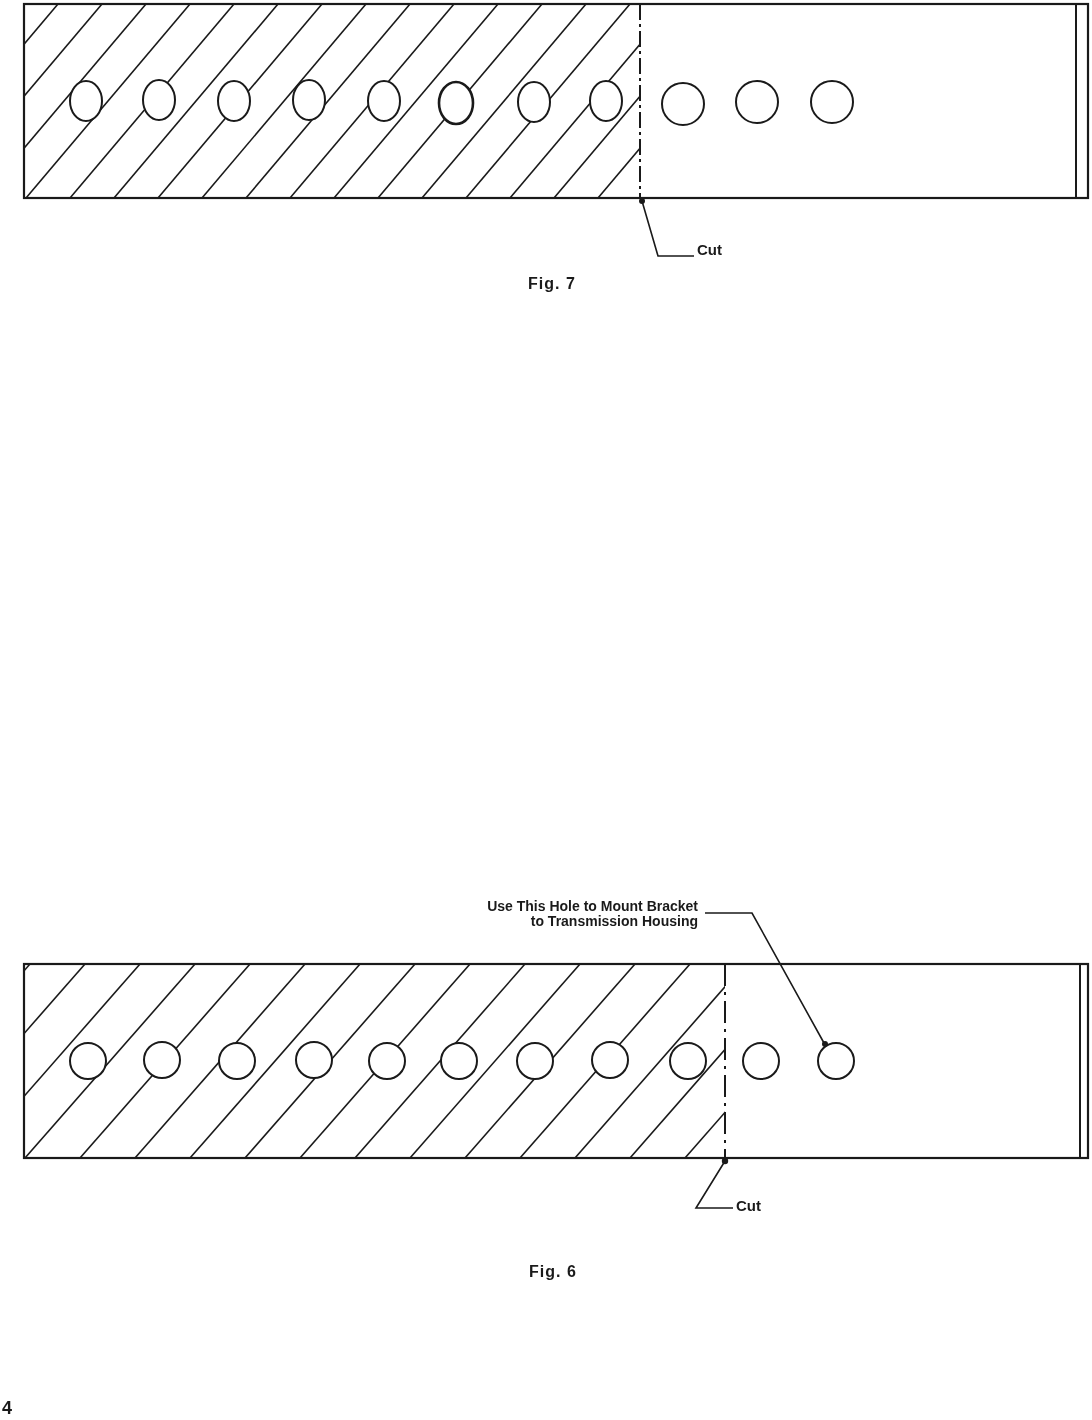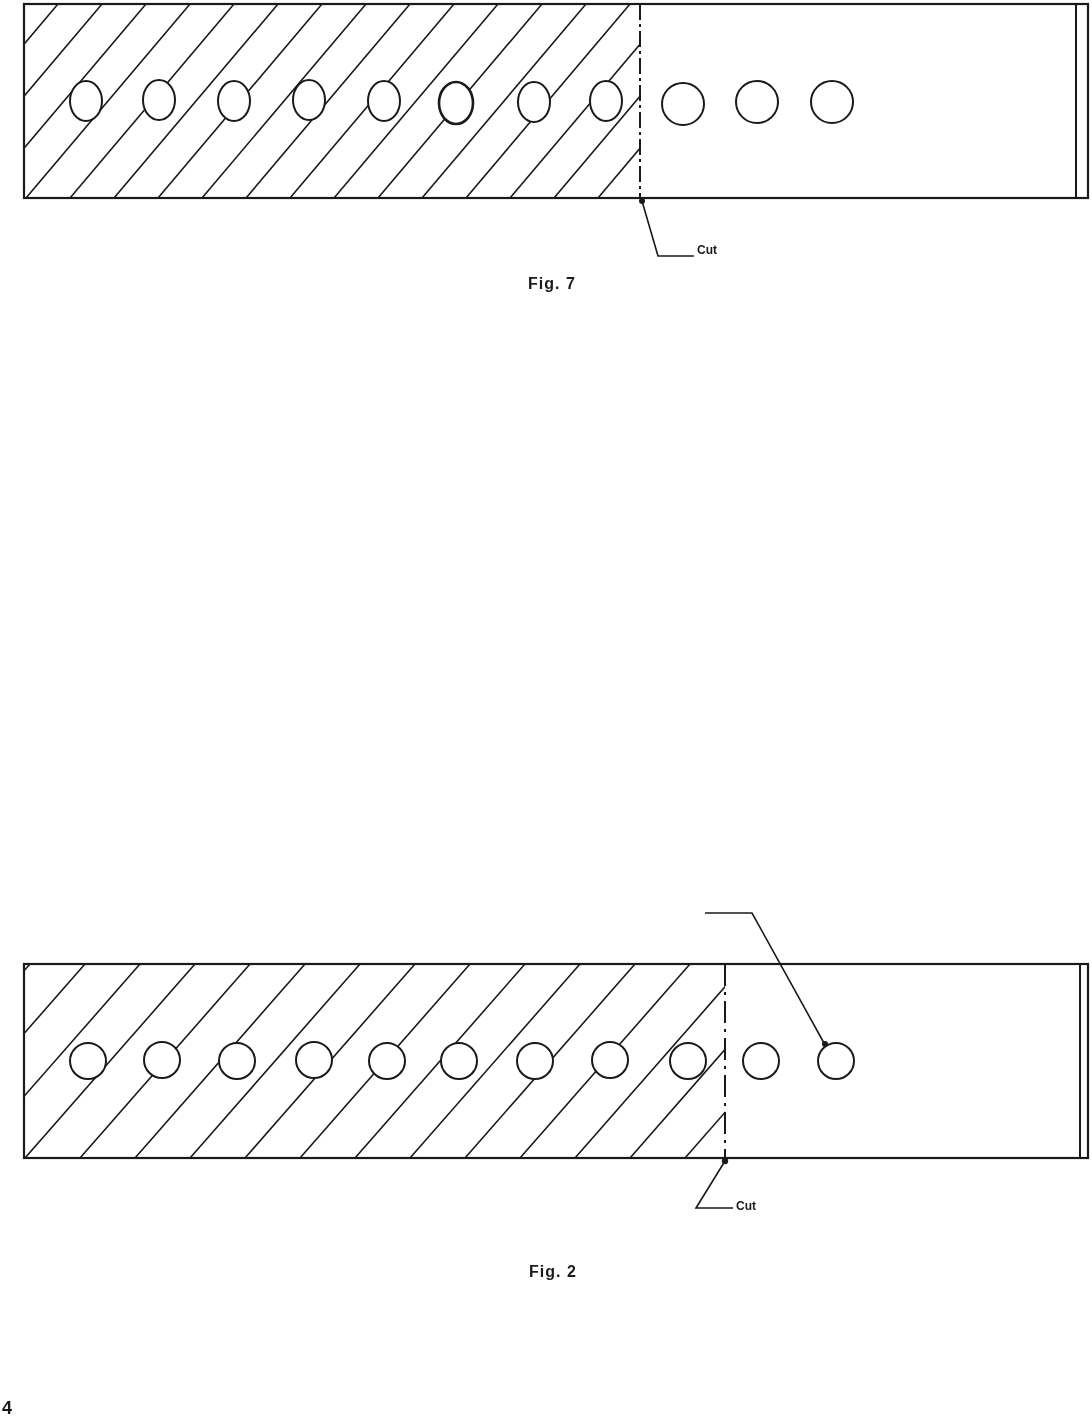--- a/index.html
+++ b/index.html
@@ -1,20 +1,20 @@
 <!DOCTYPE html>
 <html><head>
 <meta charset="utf-8">
 <style>
   html, body { margin: 0; padding: 0; background: #ffffff; }
   body { width: 1092px; height: 1420px; position: relative; overflow: hidden;
          font-family: "Liberation Sans", sans-serif; color: #1a1a1a; }
   .fig { position: absolute; left: 0; }
   .caption { position: absolute; font-weight: bold; font-size: 16px; letter-spacing: 1px; }
-  .label { position: absolute; font-weight: bold; font-size: 12px; line-height: 16px; text-align: right; }
+  .label { position: absolute; font-weight: bold; font-size: 15px; line-height: 16px; text-align: right; }
   .note { position: absolute; font-weight: bold; font-size: 14px; line-height: 15px; text-align: right; }
   .page-num { position: absolute; left: 2px; top: 1398px; font-size: 18px; font-weight: bold; }
   svg { position: absolute; left: 0; top: 0; }
 </style>
 </head>
 <body>
 
 <div class="fig" style="top:0;width:1092px;height:300px;">
   <svg width="1092" height="300">
     <defs>
@@ -111,17 +111,21 @@
     <rect x="24" y="84" width="1064" height="194" fill="none" stroke="#1a1a1a" stroke-width="2.2"></rect>
     <line x1="1080" y1="84" x2="1080" y2="278" stroke="#1a1a1a" stroke-width="2"></line>
     <line x1="725" y1="84" x2="725" y2="278" stroke="#1a1a1a" stroke-width="2" stroke-dasharray="22,6,3,6"></line>
 
     <circle cx="725" cy="281" r="3.2" fill="#1a1a1a"></circle>
     <polyline points="725,281 696,328 733,328" fill="none" stroke="#1a1a1a" stroke-width="1.6"></polyline>
 
     <polyline points="705,33 752,33 824,163" fill="none" stroke="#1a1a1a" stroke-width="1.6"></polyline>
     <circle cx="825" cy="164" r="3" fill="#1a1a1a"></circle>
   </svg>
+  <div class="note" style="left:400px;top:19px;width:298px;">
+    <div>Use This Hole to Mount Bracket</div>
+    <div>to Transmission Housing</div>
+  </div>
   <span class="label" style="left:736px;top:318px;">Cut</span>
-  <span class="caption" style="left:529px;top:383px;">Fig. 2</span>
+  <span class="caption" style="left:529px;top:383px;">Fig. 6</span>
 </div>
 
 <span class="page-num">4</span>
 
 </body></html>

